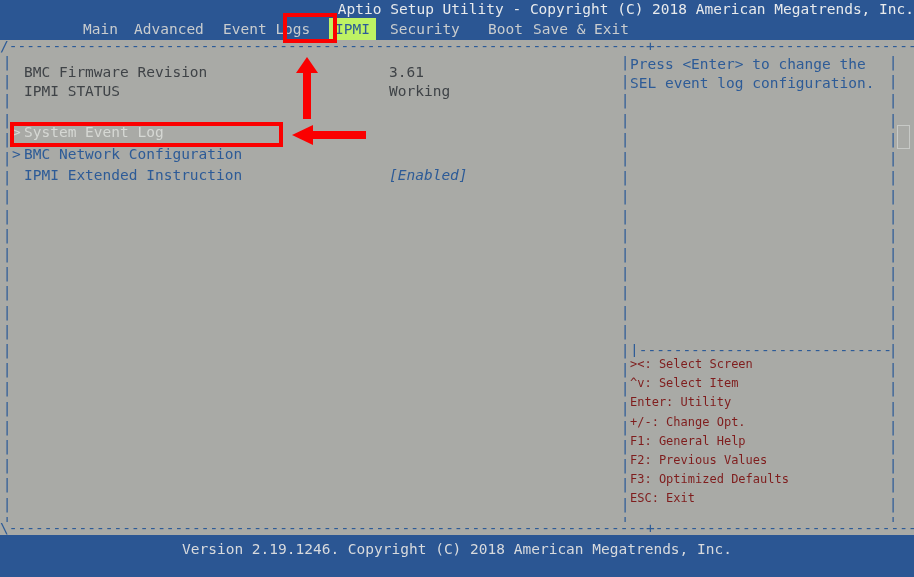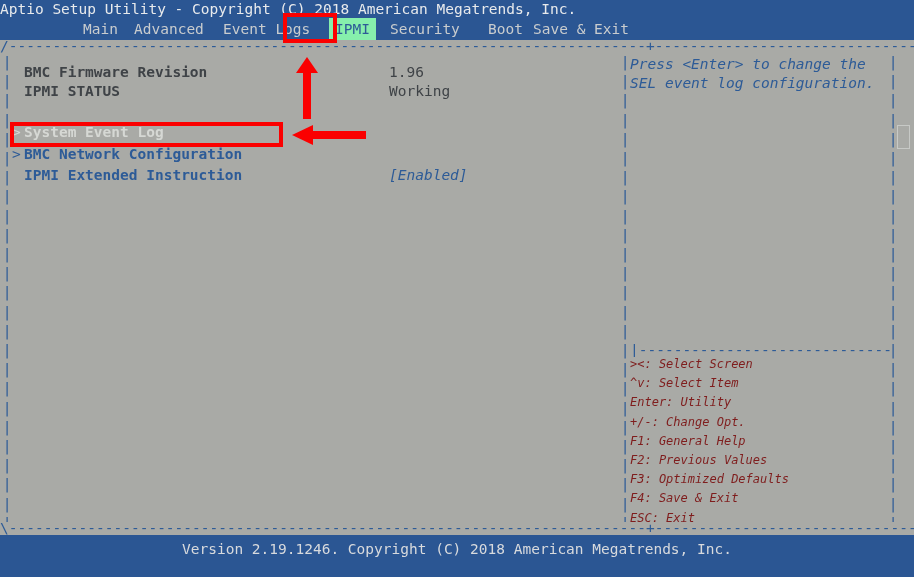--- a/index.html
+++ b/index.html
@@ -9,34 +9,34 @@
     font-family:"DejaVu Sans Mono","Liberation Mono",monospace;
     overflow:hidden;
     position:relative;
   }
   .screen{position:absolute;left:0;top:0;width:914px;height:577px;}
 
   
   .title-bar{
     position:absolute;left:0;top:0;width:914px;height:18px;
     color:#e8eaec;font-size:14.5px;line-height:18px;
-    text-align:left;letter-spacing:0px;white-space:pre;
+    text-align:right;letter-spacing:0px;white-space:pre;
   }
 
   
   .menu-bar{
     position:absolute;left:0;top:18px;width:914px;height:22px;
     font-size:14.5px;line-height:22px;white-space:pre;
   }
   .menu-item{
     position:absolute;top:0;height:22px;
     color:#c9ccce;padding:0 6px;white-space:pre;margin-left:44px;
   }
   .menu-item.selected{
-    background:#86efac;color:#2d5b97;
+    background:#bef264;color:#2d5b97;
   }
 
   
   .panel{
     position:absolute;left:0;top:40px;width:914px;height:495px;
     background:#a9aaa6;
   }
   .border-row{
     position:absolute;left:0;width:914px;height:13px;
     color:#2d5b97;font-size:14.5px;line-height:13px;
@@ -56,35 +56,35 @@
   .rail-right{left:888px;}
 
   
   .settings{
     position:absolute;left:12px;top:15px;width:600px;height:470px;
   }
   .srow{
     position:absolute;left:0;width:600px;height:19px;
     font-size:14.5px;line-height:19px;white-space:pre;
   }
-  .slabel{position:absolute;left:12px;top:0;color:#2d5b97;white-space:pre;font-weight:bold;}
+  .slabel{position:absolute;left:12px;top:0;color:#2d5b97;white-space:pre;}
   .slabel.readonly{color:#3f4347;}
   .slabel.highlight{color:#d6d8d4;}
   .sarrow{position:absolute;left:0px;top:0;color:#2d5b97;white-space:pre;}
   .sarrow.highlight{color:#d6d8d4;}
   .svalue{position:absolute;left:377px;top:0;white-space:pre;}
   .svalue.readonly{color:#3f4347;}
   .svalue.opt{color:#2d5b97;font-style:italic;}
 
   
   .help{
     position:absolute;left:630px;top:15px;width:258px;height:470px;
     color:#2d5b97;font-size:14.5px;line-height:19.2px;
   }
-  .hline{height:19.2px;white-space:pre;overflow:hidden;font-style:italic;}
+  .hline{height:19.2px;white-space:pre;overflow:hidden;}
   .help-sep{
     position:absolute;left:630px;top:303px;width:262px;height:14px;
     color:#2d5b97;font-size:14.5px;line-height:14px;
     white-space:pre;overflow:hidden;
   }
   .keys{
     position:absolute;left:630px;top:315px;width:258px;
     color:#7f1d1d;font-size:12px;line-height:19.2px;
   }
 
@@ -216,42 +216,41 @@
 |
 |
 |
 |
 |
 |
 </div>
     <div class="border-row border-bottom">\-------------------------------------------------------------------------+---------------------------------/</div>
 
     <div class="settings">
-        <div class="srow" style="top: 8px;"><span class="slabel readonly">BMC Firmware Revision</span><span class="svalue readonly">1.96</span></div>
+        <div class="srow" style="top: 8px;"><span class="slabel readonly">BMC Firmware Revision</span><span class="svalue readonly">3.61</span></div>
         <div class="srow" style="top: 27px;"><span class="slabel readonly">IPMI STATUS</span><span class="svalue readonly">Working</span></div>
         <div class="srow" style="top: 46px;"><span class="slabel readonly"></span></div>
         <div class="srow" style="top: 68px;"><span class="sarrow highlight">&gt;</span><span class="slabel highlight">System Event Log</span></div>
         <div class="srow" style="top: 90px;"><span class="sarrow">&gt;</span><span class="slabel">BMC Network Configuration</span></div>
         <div class="srow" style="top: 111px;"><span class="slabel">IPMI Extended Instruction</span><span class="svalue opt">[Enabled]</span></div>
       </div>
 
     <div class="help">
         <div class="hline">Press &lt;Enter&gt; to change the</div>
         <div class="hline">SEL event log configuration.</div>
       </div>
     <div class="help-sep">|---------------------------------|</div>
     <div class="keys">
         <div class="hline">&gt;&lt;: Select Screen</div>
         <div class="hline">^v: Select Item</div>
         <div class="hline">Enter: Utility</div>
         <div class="hline">+/-: Change Opt.</div>
         <div class="hline">F1: General Help</div>
         <div class="hline">F2: Previous Values</div>
         <div class="hline">F3: Optimized Defaults</div>
-        <div class="hline">F4: Save &amp; Exit</div>
         <div class="hline">ESC: Exit</div>
       </div>
   </div>
 
   <div class="scroll-thumb"></div>
 
   <div class="footer">Version 2.19.1246. Copyright (C) 2018 American Megatrends, Inc.</div>
 
   <div class="anno-box" id="anno-box-ipmi" style="border-color: rgb(251, 0, 0);"></div>
   <div class="anno-box" id="anno-box-bmc" style="border-color: rgb(251, 0, 0);"></div>

